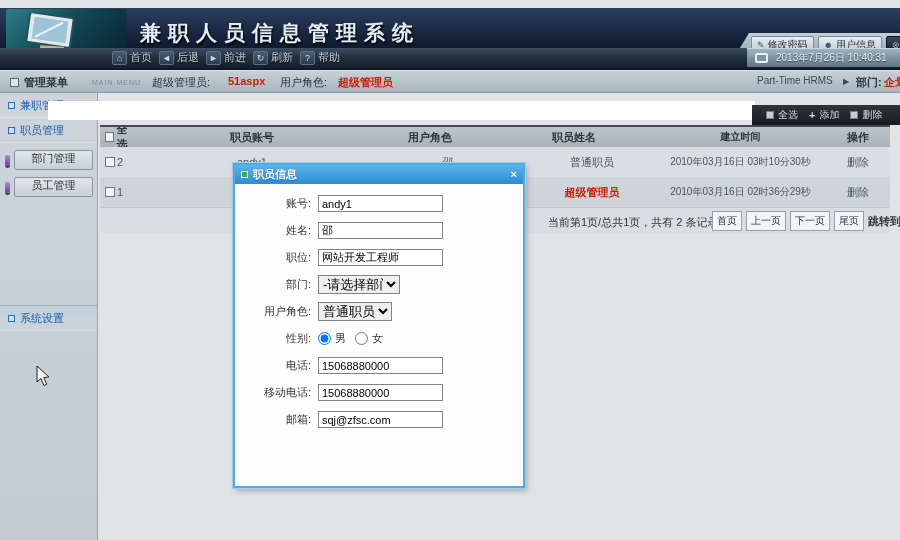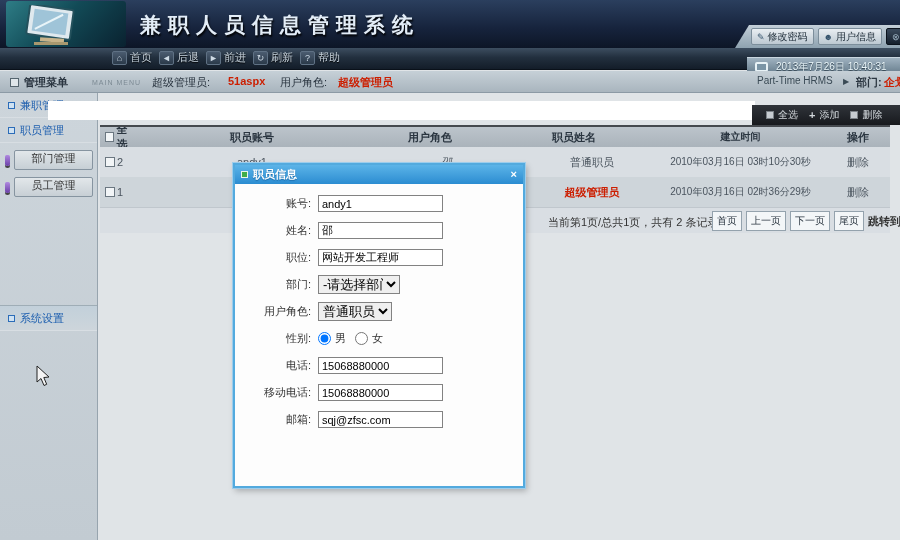--- a/index.html
+++ b/index.html
@@ -1,21 +1,21 @@
 <!DOCTYPE html>
 <html><head>
 <meta charset="utf-8">
 <style>
   * { margin:0; padding:0; box-sizing:border-box; }
   body { font-family:"Liberation Sans", sans-serif; background:#555; }
   .screen { position:relative; width:900px; height:540px; overflow:hidden;
             background:#e0e4e7; font-family:"Liberation Sans", sans-serif; }
 
   
-  .header { position:absolute; left:0; top:0; width:900px; height:52px;
+  .header { position:absolute; left:0; top:8px; width:900px; height:52px;
             background:linear-gradient(180deg,#2b3f5e 0%,#16233c 55%,#0b1322 100%); }
   .logo { position:absolute; left:6px; top:1px; width:120px; height:46px;
           background:linear-gradient(135deg,#2e7d86 0%,#124b57 45%,#0a2230 100%);
           border-radius:3px; overflow:hidden; }
   .logo svg { position:absolute; left:14px; top:4px; }
   .app-title { position:absolute; left:140px; top:11px; font-size:21px; font-weight:bold;
                color:#e3edf7; letter-spacing:7px; text-shadow:1px 2px 2px #000; }
   .hdr-strip { position:absolute; right:0; top:25px; width:165px; height:23px;
                background:linear-gradient(180deg,#c3cfd8,#8ea2b0);
                clip-path:polygon(14px 0,100% 0,100% 100%,0 100%);
@@ -31,21 +31,21 @@
   
   .navbar { position:absolute; left:0; top:48px; width:900px; height:22px;
             background:linear-gradient(180deg,#3d4e60 0%,#222f3e 45%,#131d29 100%);
             border-bottom:1px solid #0a111a; }
   .nav-menu { position:absolute; left:112px; top:2px; display:flex; gap:7px; }
   .nav-item { display:flex; align-items:center; gap:3px; cursor:pointer; }
   .nav-ic { width:15px; height:14px; background:linear-gradient(180deg,#4b5c70,#2b3a4a);
             border:1px solid #5f7184; border-radius:2px; color:#cfdbe5; font-size:9px;
             display:flex; align-items:center; justify-content:center; }
   .nav-lb { font-size:11px; color:#c6d2dc; text-shadow:0 1px 1px #000; }
-  .date-strip { position:absolute; right:0; top:9px; width:153px; height:19px;
+  .date-strip { position:absolute; right:0; top:0; width:153px; height:19px;
                 background:linear-gradient(180deg,#9fb2c0,#5f7585);
                 border-top:1px solid #c9d6df; display:flex; align-items:center; gap:8px;
                 padding-left:8px; }
   .mon-ic { width:13px; height:10px; border:2px solid #e8f2f6; border-radius:2px;
             background:#7b95a6; }
   .date-txt { font-size:10px; color:#eaf6fa; text-shadow:0 1px 1px #2a3a46; }
 
   
   .infobar { position:absolute; left:0; top:71px; width:900px; height:22px;
              background:linear-gradient(180deg,#c6d0d7,#a9b5be);

